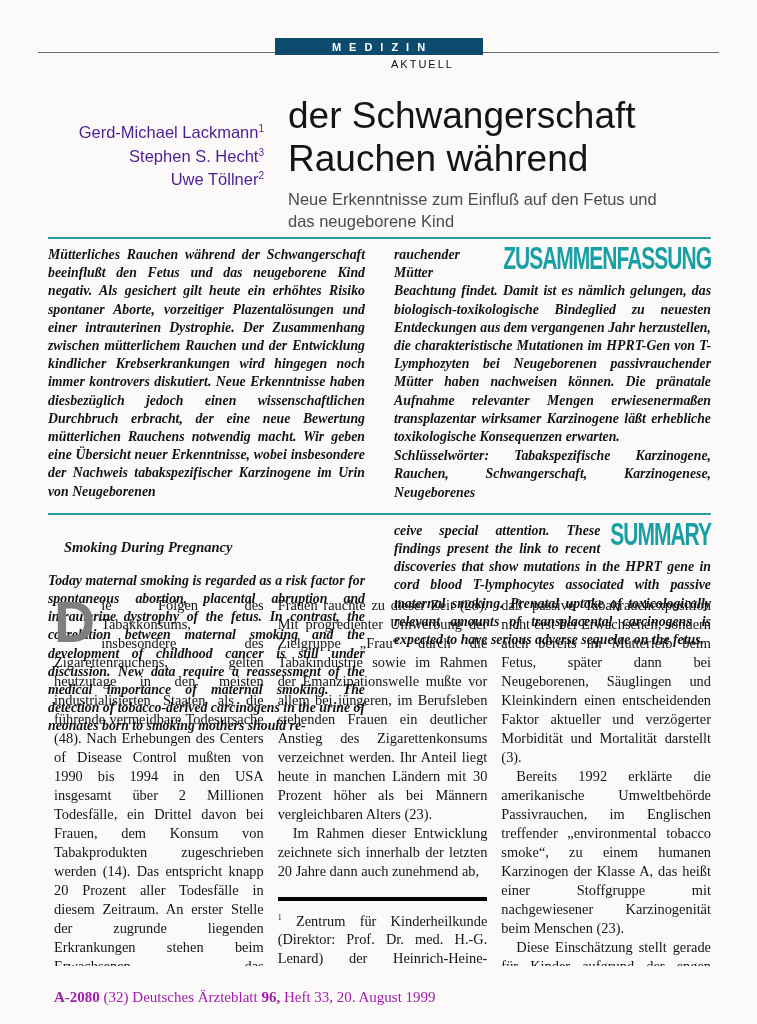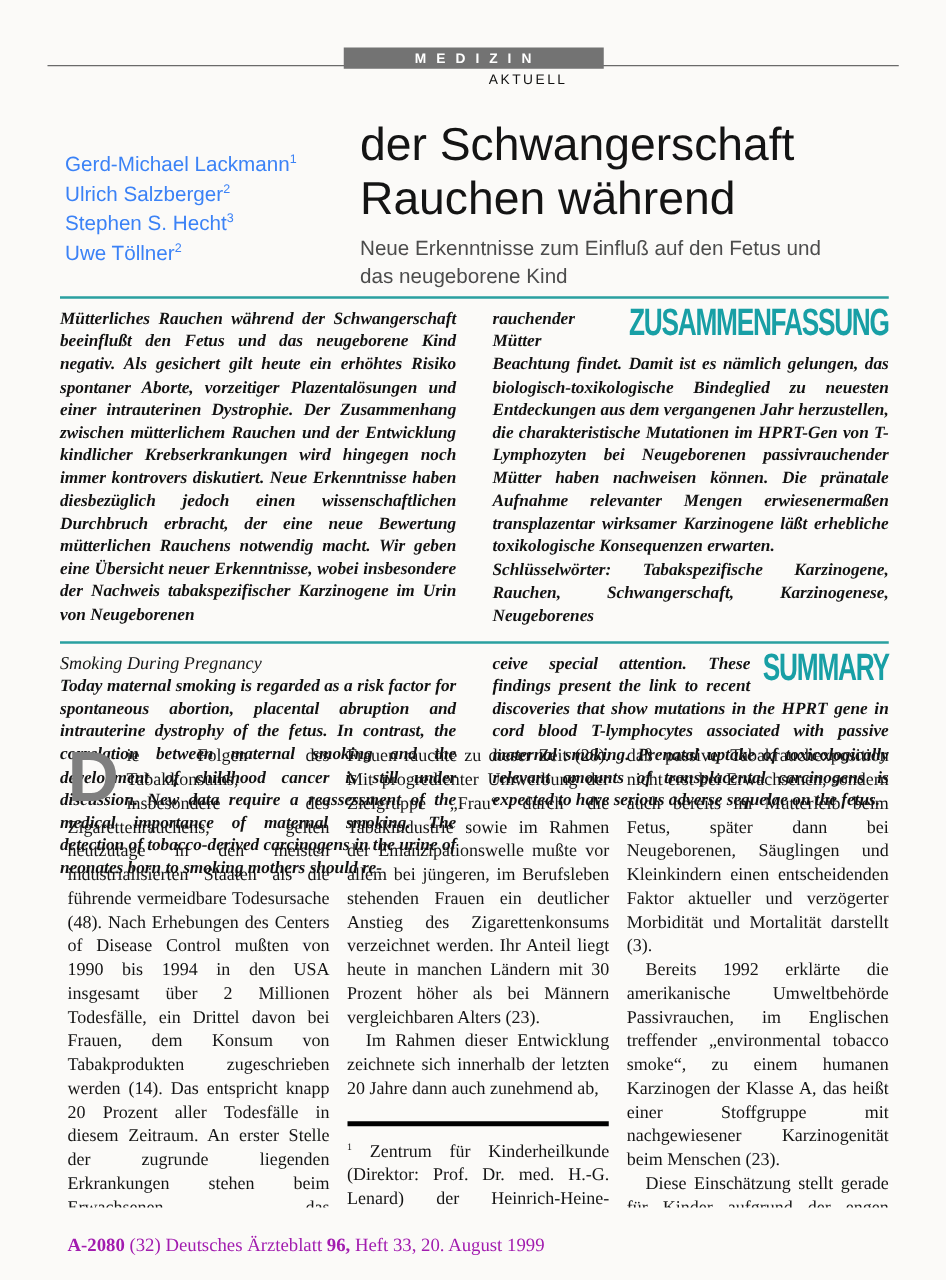--- a/index.html
+++ b/index.html
@@ -8,36 +8,36 @@
     width:757px;height:1024px;
     margin:0 auto;
     background:#fbfaf8;
     overflow:hidden;
     color:#161616;
   }
   
   .rule-top{position:absolute;left:38px;right:38px;top:52px;height:1px;background:#6a6a6a;}
   .kicker-bar{
     position:absolute;top:38px;left:50%;transform:translateX(-50%);
-    width:208px;height:17px;background:#737373;
+    width:208px;height:17px;background:#0c4a6e;
     display:flex;align-items:center;justify-content:center;
     color:#fff;font-family:"Liberation Sans",sans-serif;
     font-size:11px;font-weight:bold;letter-spacing:8px;text-indent:8px;
   }
   .kicker-sub{
     position:absolute;top:58px;left:0;width:100%;text-align:center;
     font-family:"Liberation Sans",sans-serif;font-size:11px;
     letter-spacing:2px;color:#111;padding-left:44px;
   }
   
   .head-block{position:absolute;top:94px;left:52px;right:42px;display:flex;}
   .authors{
-    width:212px;flex:none;padding-top:27px;
+    width:212px;flex:none;text-align:right;padding-top:27px;
     font-family:"Liberation Sans",sans-serif;font-size:16.5px;
-    line-height:23.5px;color:#3b82f6;
+    line-height:23.5px;color:#4c1d95;
   }
   .authors sup{font-size:10px;line-height:0;}
   .title-col{margin-left:24px;}
   .article-title{
     font-family:"Liberation Sans",sans-serif;font-weight:400;
     font-size:37px;line-height:43px;color:#141414;letter-spacing:0px;
   }
   .article-subtitle{
     margin-top:9px;max-width:372px;
     font-family:"Liberation Sans",sans-serif;font-size:16.5px;
@@ -58,22 +58,22 @@
   .sect-de{padding-bottom:10px;}
   .sect-en{padding-bottom:12px;}
   .section-label{
     float:right;margin:0 0 2px 10px;
     font-family:"Liberation Sans",sans-serif;font-weight:bold;
     color:#189fa5;font-size:21px;letter-spacing:-1px;
     transform:scaleY(1.45);transform-origin:top right;
     white-space:nowrap;font-style:normal;
   }
   .summary-heading{
-    font-family:"Liberation Serif",serif;font-style:italic;font-weight:normal;
-    font-size:14.5px;line-height:18px;margin:0;
+    font-family:"Liberation Serif",serif;font-style:italic;font-weight:bold;
+    font-size:14.5px;line-height:18px;margin:16px;
   }
   
   .body-cols{
     position:absolute;top:596px;left:54px;right:46px;bottom:58px;
     display:flex;gap:14px;overflow:hidden;
   }
   .bcol{flex:1;min-width:0;}
   .bcol p{
     margin:0;font-family:"Liberation Serif",serif;
     font-size:14.4px;line-height:19px;text-align:justify;color:#141414;
@@ -108,21 +108,20 @@
 
   <div class="rule-top"></div>
   <div class="kicker-bar">
     <span>MEDIZIN</span>
   </div>
   <div class="kicker-sub">AKTUELL</div>
 
   <div class="head-block">
     <div class="authors">
       <div><span>Gerd-Michael Lackmann</span><sup>1</sup></div>
-      <div><span>Ulrich Salzberger</span><sup>2</sup></div>
       <div><span>Stephen S. Hecht</span><sup>3</sup></div>
       <div><span>Uwe Töllner</span><sup>2</sup></div>
     </div>
     <div class="title-col">
       <div class="article-title">
         <div>der Schwangerschaft</div>
         <div>Rauchen während</div>
       </div>
       <div class="article-subtitle">Neue Erkenntnisse zum Einfluß auf den Fetus und das neugeborene Kind</div>
     </div>

